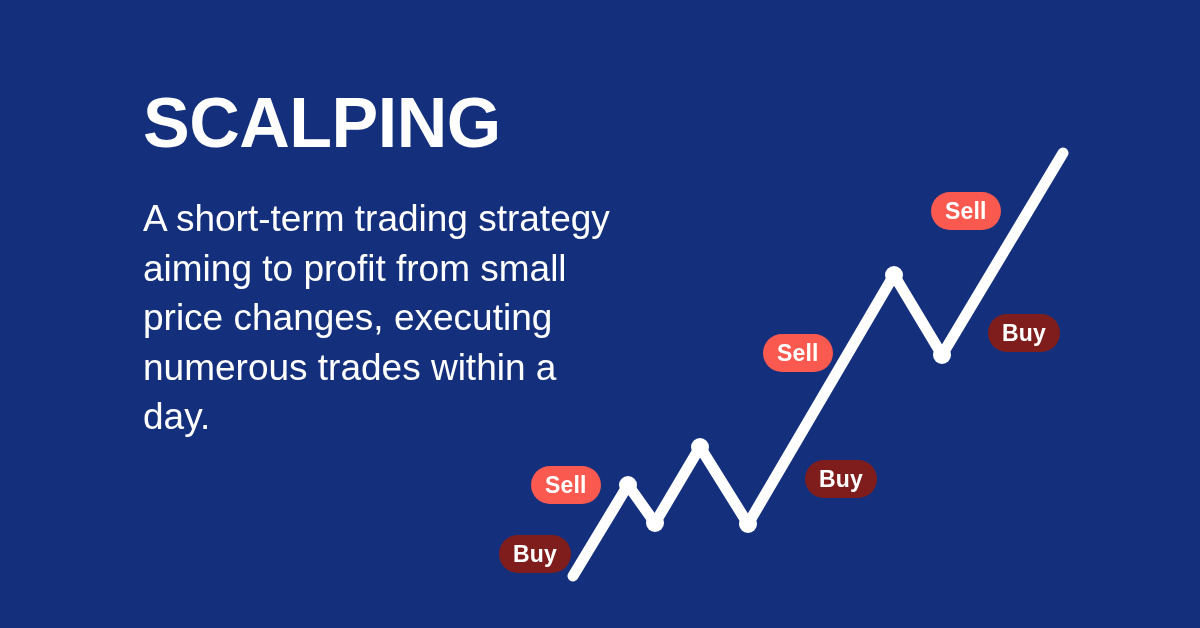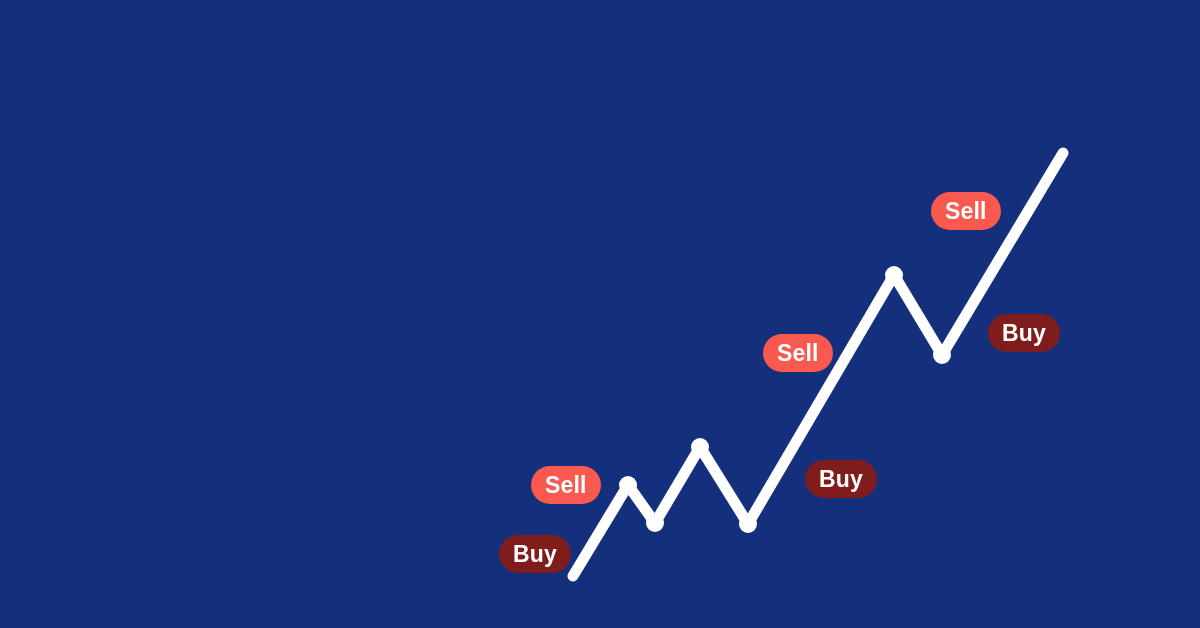--- a/index.html
+++ b/index.html
@@ -117,15 +117,17 @@
         <div class="signal-badge buy" style="left: 988px; top: 314px;">
           <span>Buy</span>
         </div>
         <div class="signal-badge sell" style="left: 931px; top: 192px;">
           <span>Sell</span>
         </div>
       </div>
   </div>
 
   <div id="text-column">
+    <h1 id="page-title">SCALPING</h1>
+    <p id="page-description">A short-term trading strategy aiming to profit from small price changes, executing numerous trades within a day.</p>
   </div>
 
 </div>
 
 </body></html>

